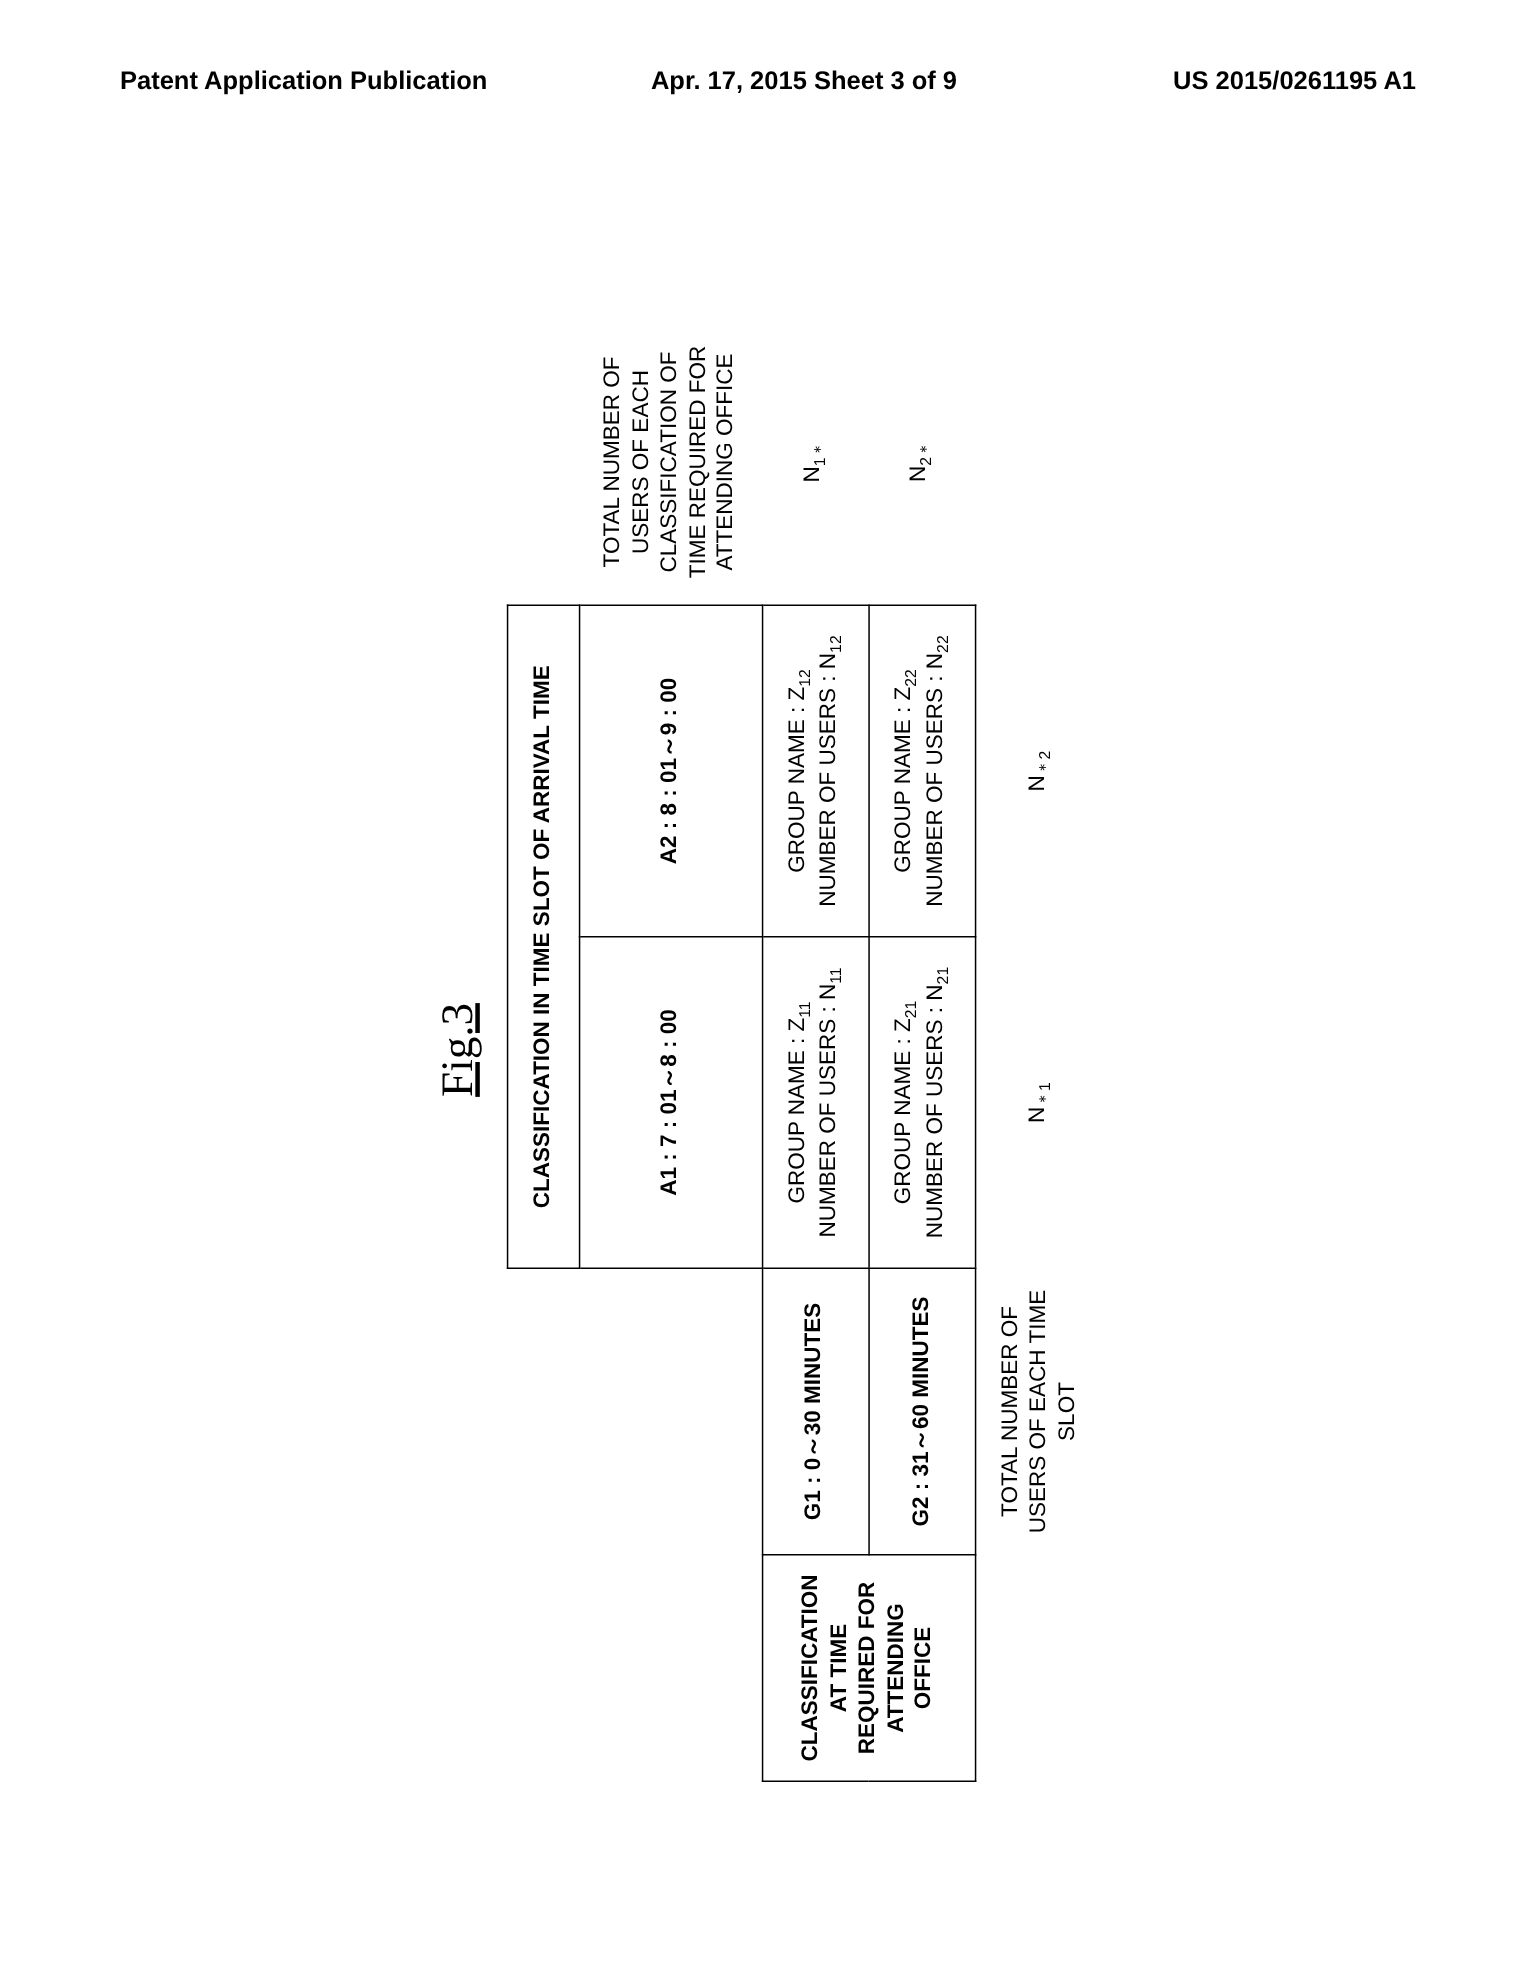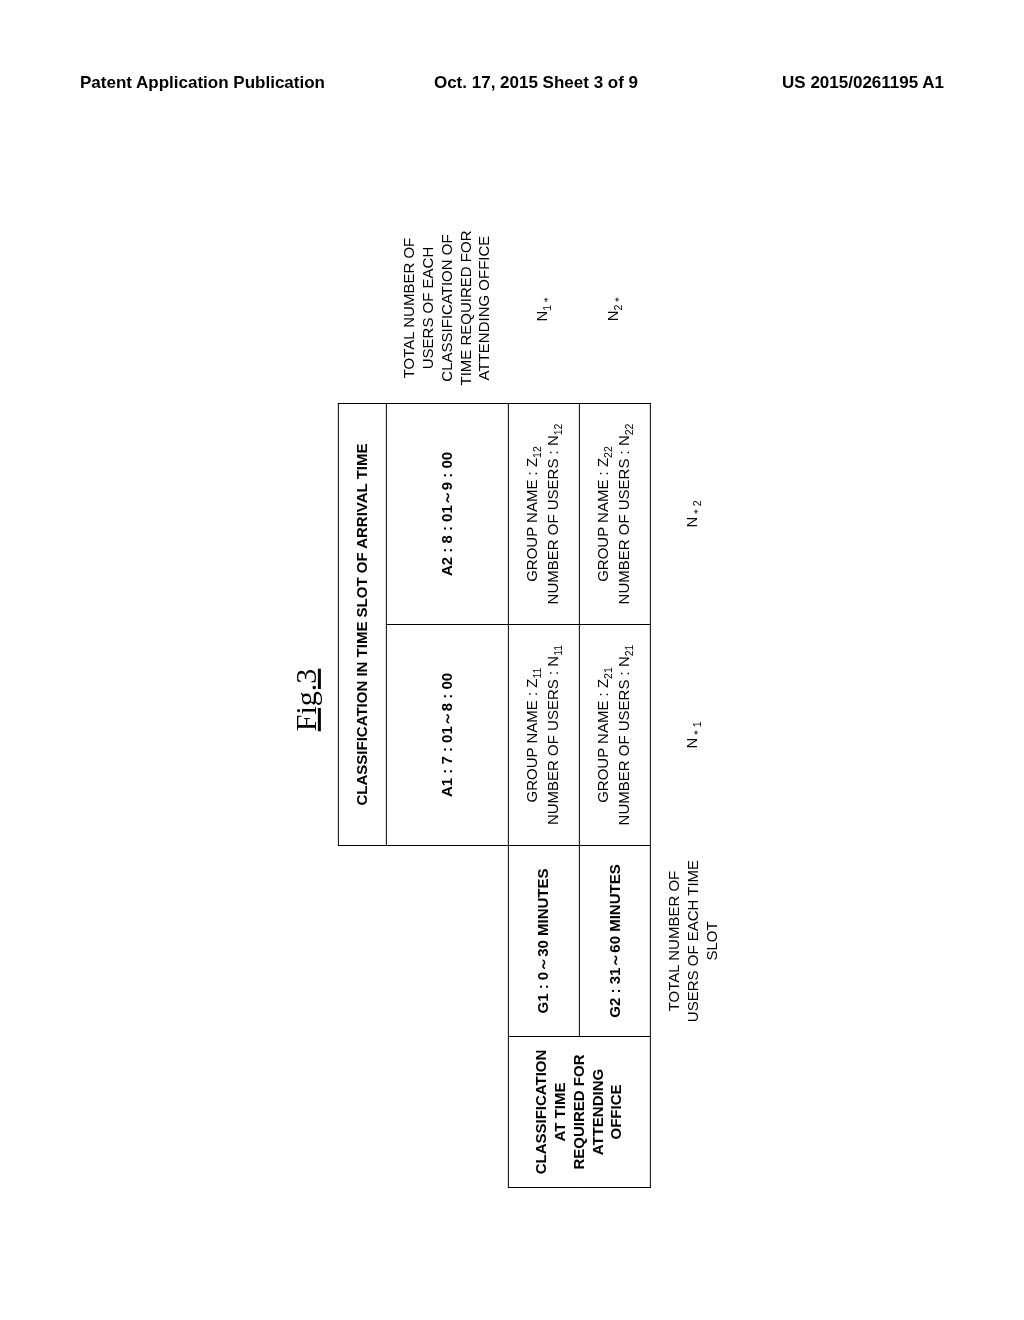--- a/index.html
+++ b/index.html
@@ -9,21 +9,21 @@
     background: #fff;
     width: 1024px;
     height: 1320px;
     position: relative;
   }
   .page {
     width: 1024px;
     height: 1088px;
     position: relative;
     box-sizing: border-box;
-    padding: 73px 80px;
+    padding: 44px 80px;
   }
   .header-row {
     display: flex;
     justify-content: space-between;
     font-size: 17px;
     font-weight: bold;
     margin-bottom: 30px;
   }
   .header-left { }
   .header-center { text-align: center; flex: 1; }
@@ -66,21 +66,21 @@
     border: none !important;
   }
   sub { font-size: 0.7em; vertical-align: sub; }
 </style>
 </head>
 <body>
 
 <div class="page">
   <div class="header-row">
     <div class="header-left">Patent Application Publication</div>
-    <div class="header-center">Oct. 17, 2015  Sheet 3 of 9</div>
+    <div class="header-center">Apr. 17, 2015  Sheet 3 of 9</div>
     <div class="header-right">US 2015/0261195 A1</div>
   </div>
 
   <div class="rotated-wrapper">
     <div class="figure">
       <div class="fig-title">
         <span class="fig-title-underline">Fig.3</span>
       </div>
 
       <table class="grid">

